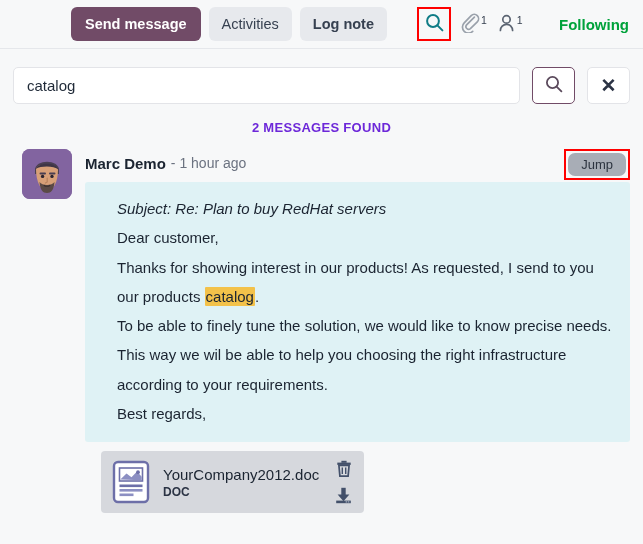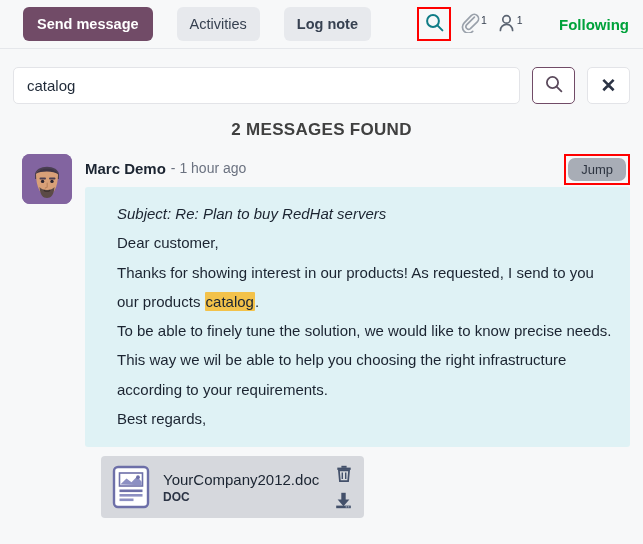--- a/index.html
+++ b/index.html
@@ -24,21 +24,22 @@
     height: 544px;
     background: #f7f8f9;
   }
 
   
   .toolbar {
     display: flex;
     align-items: center;
     height: 48px;
     padding: 0 10px 0 23px;
-    gap: 24px;
+    gap: 8px;
+    margin-left: 48px;
   }
 
   .btn {
     border: none;
     border-radius: 6px;
     font-family: "Liberation Sans", sans-serif;
     font-size: 14.5px;
     cursor: pointer;
     white-space: nowrap;
   }
@@ -163,24 +164,24 @@
   }
   .btn-close .x {
     font-size: 19px;
     font-weight: bold;
     color: #2b3344;
     line-height: 1;
   }
 
   .results-count {
     text-align: center;
-    font-size: 17px;
+    font-size: 13px;
     font-weight: bold;
     letter-spacing: 0.3px;
-    color: #404040;
+    color: #6d28d9;
     padding: 16px 0 14px 0;
   }
 
   
   .message {
     padding: 0 13px 0 22px;
     display: flex;
     gap: 13px;
     position: relative;
   }

